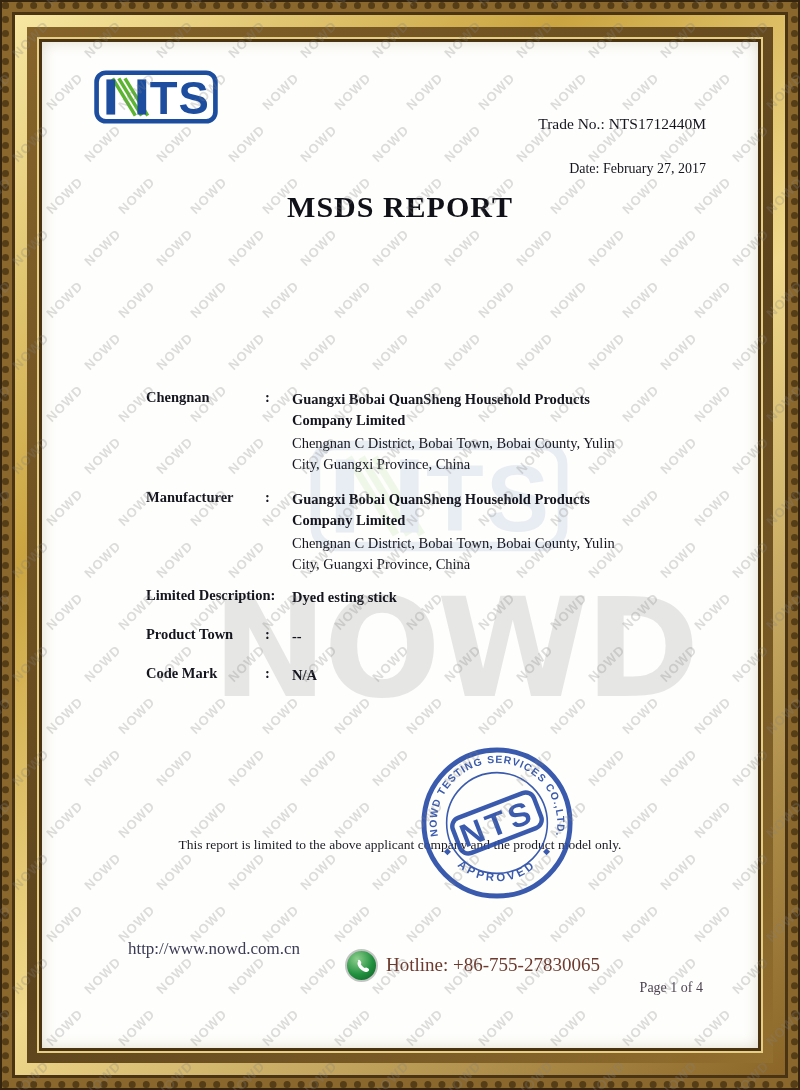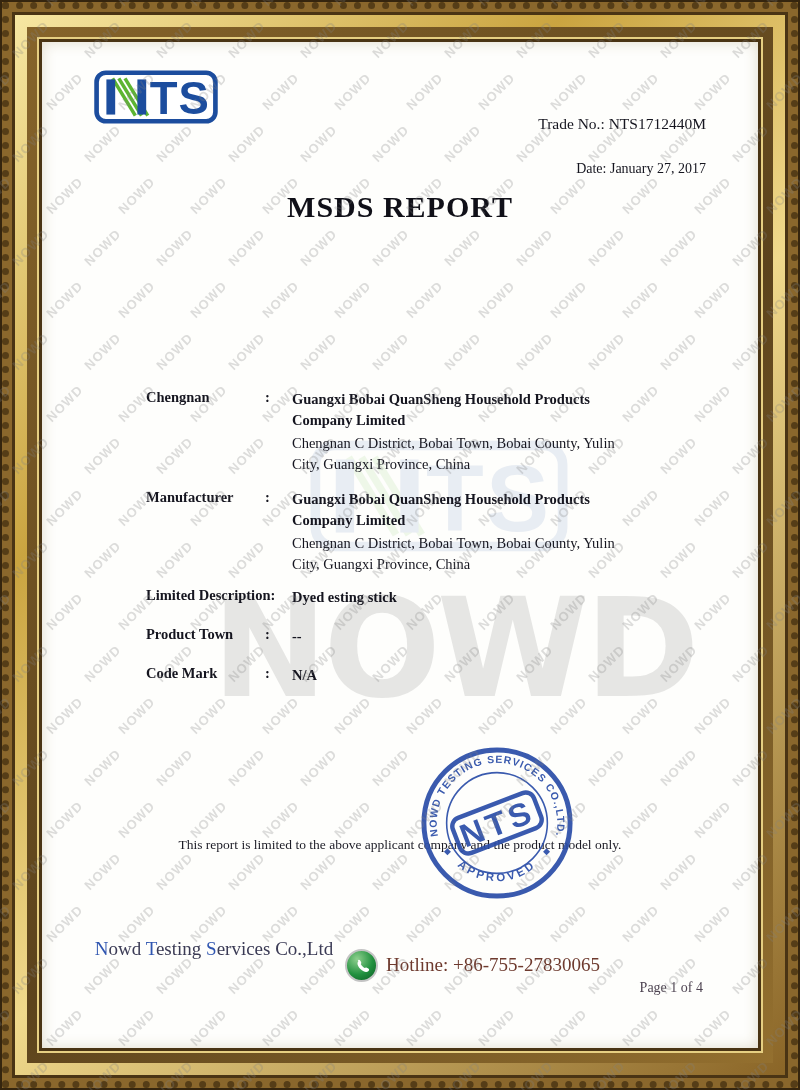--- a/index.html
+++ b/index.html
@@ -87,21 +87,21 @@
                     <line x1="18" y1="8" x2="40" y2="44" stroke="#5cb531" stroke-width="3.4"></line>
                     <line x1="24" y1="8" x2="46" y2="44" stroke="#5cb531" stroke-width="3.4"></line>
                     <line x1="30" y1="8" x2="52" y2="44" stroke="#5cb531" stroke-width="3.4"></line>
                     <rect x="12" y="9" width="8.5" height="34" fill="#1c4d9e"></rect>
                     <rect x="42" y="9" width="8.5" height="34" fill="#1c4d9e"></rect>
                     <text x="54" y="42.5" font-family="Liberation Sans, sans-serif" font-weight="bold" font-size="44" fill="#1c4d9e" letter-spacing="1">TS</text>
                   </g>
                 </svg>
 
                 <div class="report-no">Trade No.: NTS1712440M</div>
-                <div class="date-line">Date: January 27, 2017</div>
+                <div class="date-line">Date: February 27, 2017</div>
                 <div class="doc-title">MSDS REPORT</div>
 
                 <div class="field f-applicant">
                   <span class="flabel">Chengnan</span>
                   <span class="fcolon">:</span>
                   <div class="fvalue">
                     <div class="bold">Guangxi Bobai QuanSheng Household Products</div>
                     <div class="bold">Company Limited</div>
                     <div class="addr addr-gap">Chengnan C District, Bobai Town, Bobai County, Yulin</div>
                     <div class="addr">City, Guangxi Province, China</div>
@@ -157,23 +157,21 @@
                   </text>
                   <rect x="27.3" y="106.5" width="5" height="5" class="blue" transform="rotate(45 29.8 109)"></rect>
                   <rect x="127.7" y="106.5" width="5" height="5" class="blue" transform="rotate(45 130.2 109)"></rect>
                   <g transform="rotate(-21 80 80)">
                     <rect x="36" y="61" width="88" height="38" rx="9" fill="none" stroke="#2a4da8" stroke-width="4.5"></rect>
                     <text x="80" y="92" text-anchor="middle" font-family="Liberation Sans, sans-serif" font-weight="bold" font-size="33" letter-spacing="4" class="blue">NTS</text>
                   </g>
                 </svg>
 
                 <div class="footer-left">
-                  <div class="company-line">
-                    <span class="init">N</span><span>owd </span><span class="init">T</span><span>esting </span><span class="init">S</span><span>ervices </span><span>Co.,Ltd</span>
-                  </div>
+                  <div class="site-line">http://www.nowd.com.cn</div>
                 </div>
 
                 <div class="phone-icon">
                   <svg width="19" height="19" viewBox="0 0 24 24">
                     <path d="M7.2 5.3 C8.3 4.2 9.7 4.5 10.3 5.6 l1.1 1.9 c.5.9.3 2-.4 2.7 c1.2 2.1 2.9 3.8 5 5 c.7-.7 1.8-.9 2.7-.4 l1.9 1.1 c1.1.6 1.4 2 .3 3.1 c-1.5 1.5-3.9 1.7-6.3.4 c-2.9-1.5-5.3-3.9-6.8-6.8 c-1.3-2.4-1.1-4.8.4-6.3 z" fill="#ffffff"></path>
                   </svg>
                 </div>
                 <div class="hotline">Hotline: +86-755-27830065</div>
 
                 <div class="page-num">Page 1 of 4</div>

